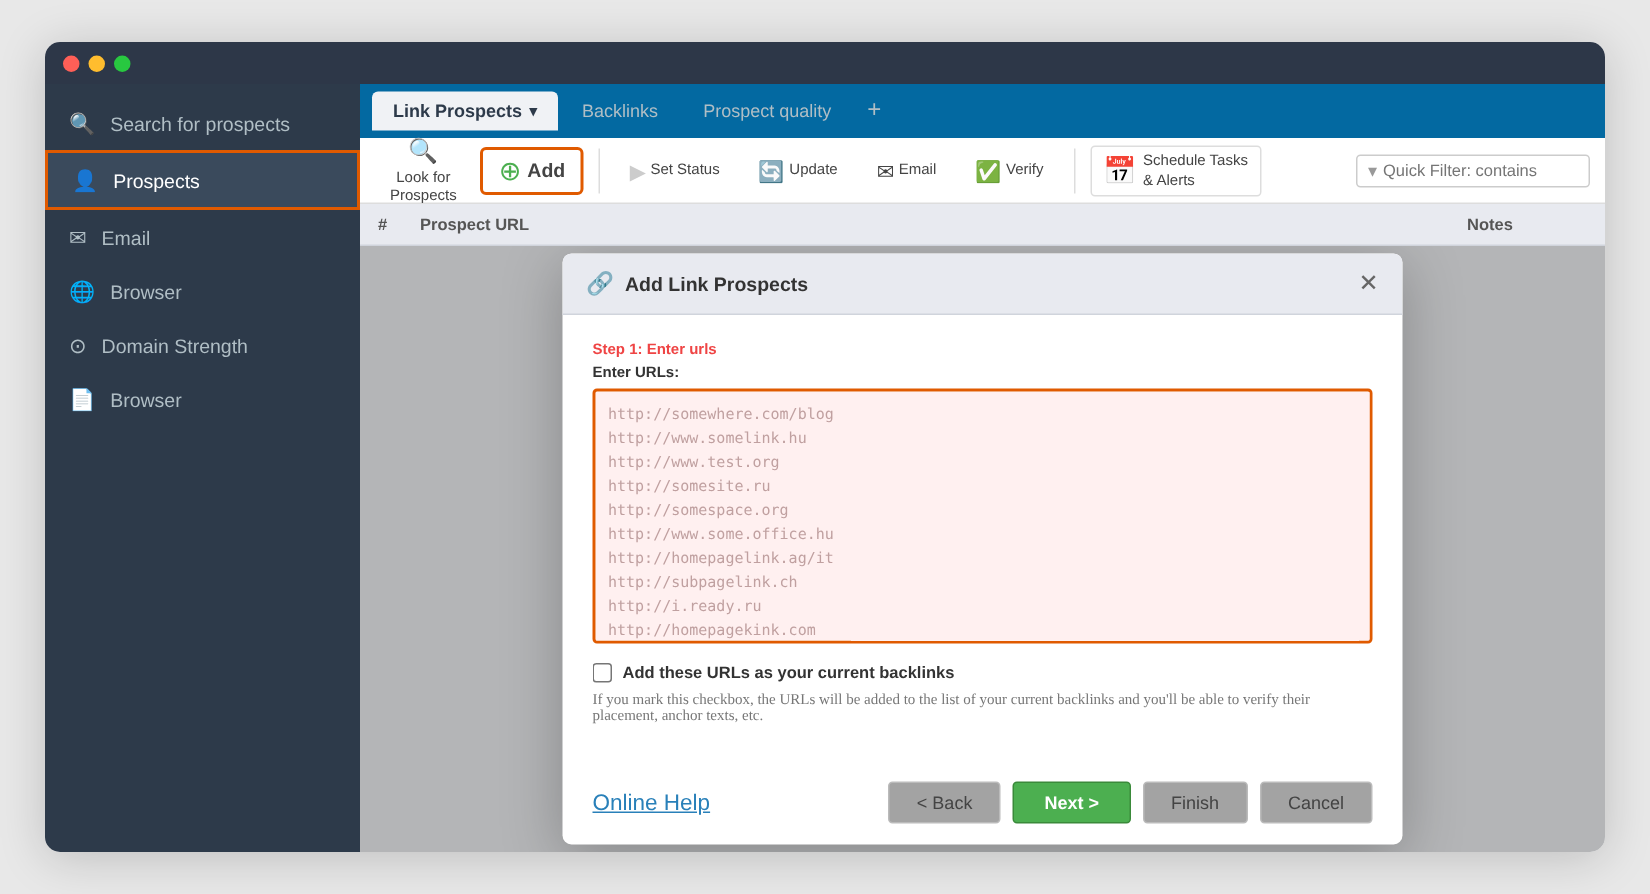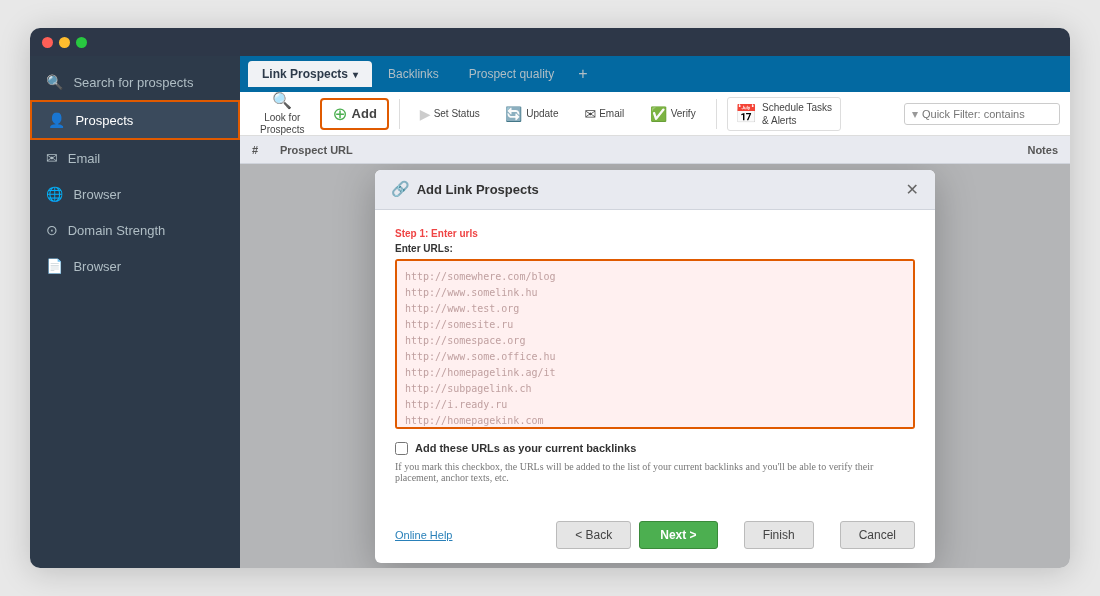--- a/index.html
+++ b/index.html
@@ -184,21 +184,21 @@
       display: flex;
       align-items: center;
       padding: 4px 12px;
       border-bottom: 1px solid #d0d4dc;
       height: 28px;
       flex-shrink: 0;
     }
     .th { font-size: 11px; color: #555; font-weight: 600; }
     .th-num { width: 28px; }
     .th-url { flex: 1; }
-    .th-notes { width: 80px; text-align: right; }
+    .th-notes { width: 80px; text-align: left; }
 
     
     .modal-overlay {
       position: absolute;
       top: 0; left: 0; right: 0; bottom: 0;
       background: rgba(0,0,0,0.25);
       display: flex;
       align-items: center;
       justify-content: center;
       z-index: 100;
@@ -285,40 +285,39 @@
       font-family: Liberation Serif, serif;
     }
     .modal-footer {
       display: flex;
       align-items: center;
       justify-content: space-between;
       padding: 10px 20px 14px;
     }
     .footer-left { }
     .footer-link {
-      font-size: 11px;
+      font-size: 15px;
       color: #2980b9;
       text-decoration: underline;
       cursor: pointer;
       background: none;
       border: none;
     }
     .footer-btns {
       display: flex;
       gap: 8px;
     }
     .btn-back, .btn-finish, .btn-cancel {
       padding: 6px 18px;
       border-radius: 3px;
       font-size: 12px;
       cursor: pointer;
       border: 1px solid #bbb;
-      background: #e5e5e5;
+      background: #a3a3a3;
       color: #444;
-      margin-left: 18px;
     }
     .btn-next {
       padding: 6px 20px;
       border-radius: 3px;
       font-size: 12px;
       cursor: pointer;
       border: 1px solid #3a8a3a;
       background: #4caf50;
       color: #fff;
       font-weight: 600;

